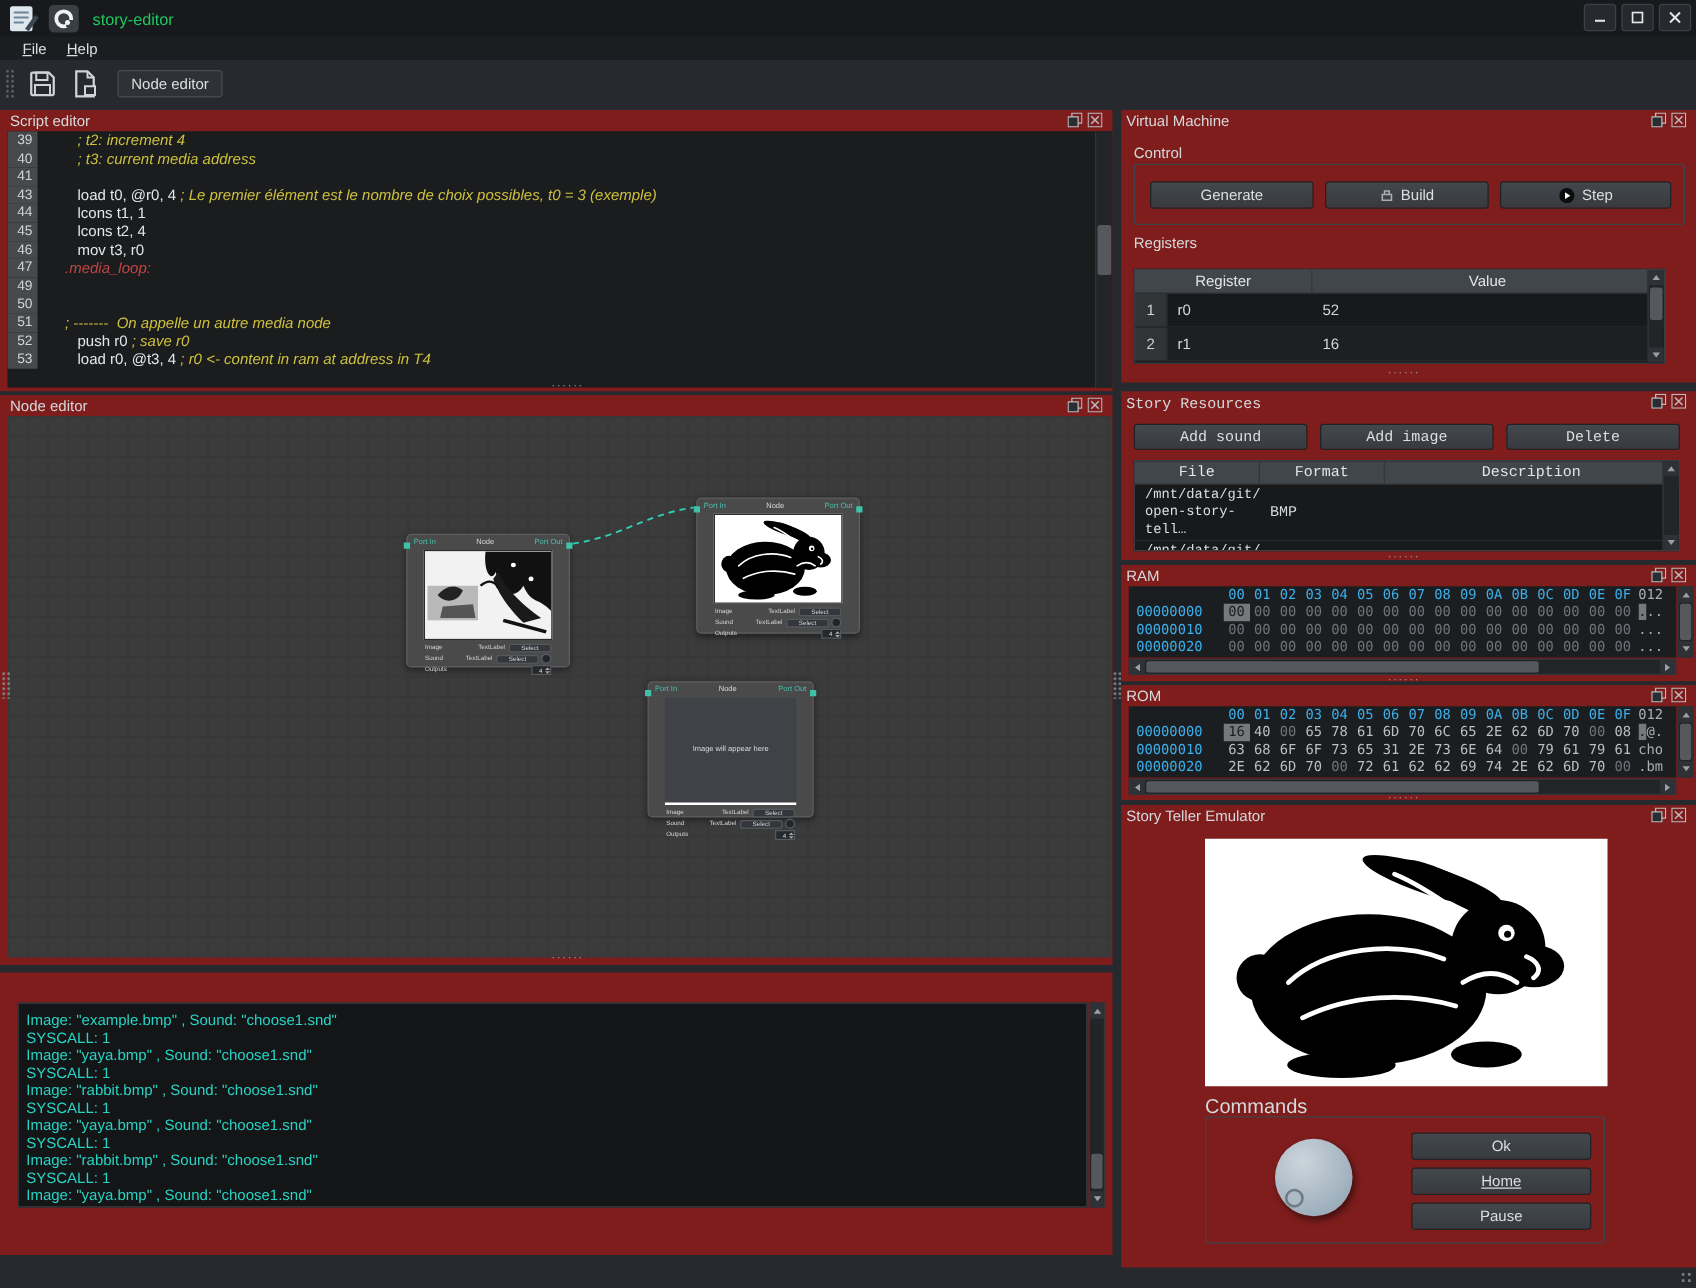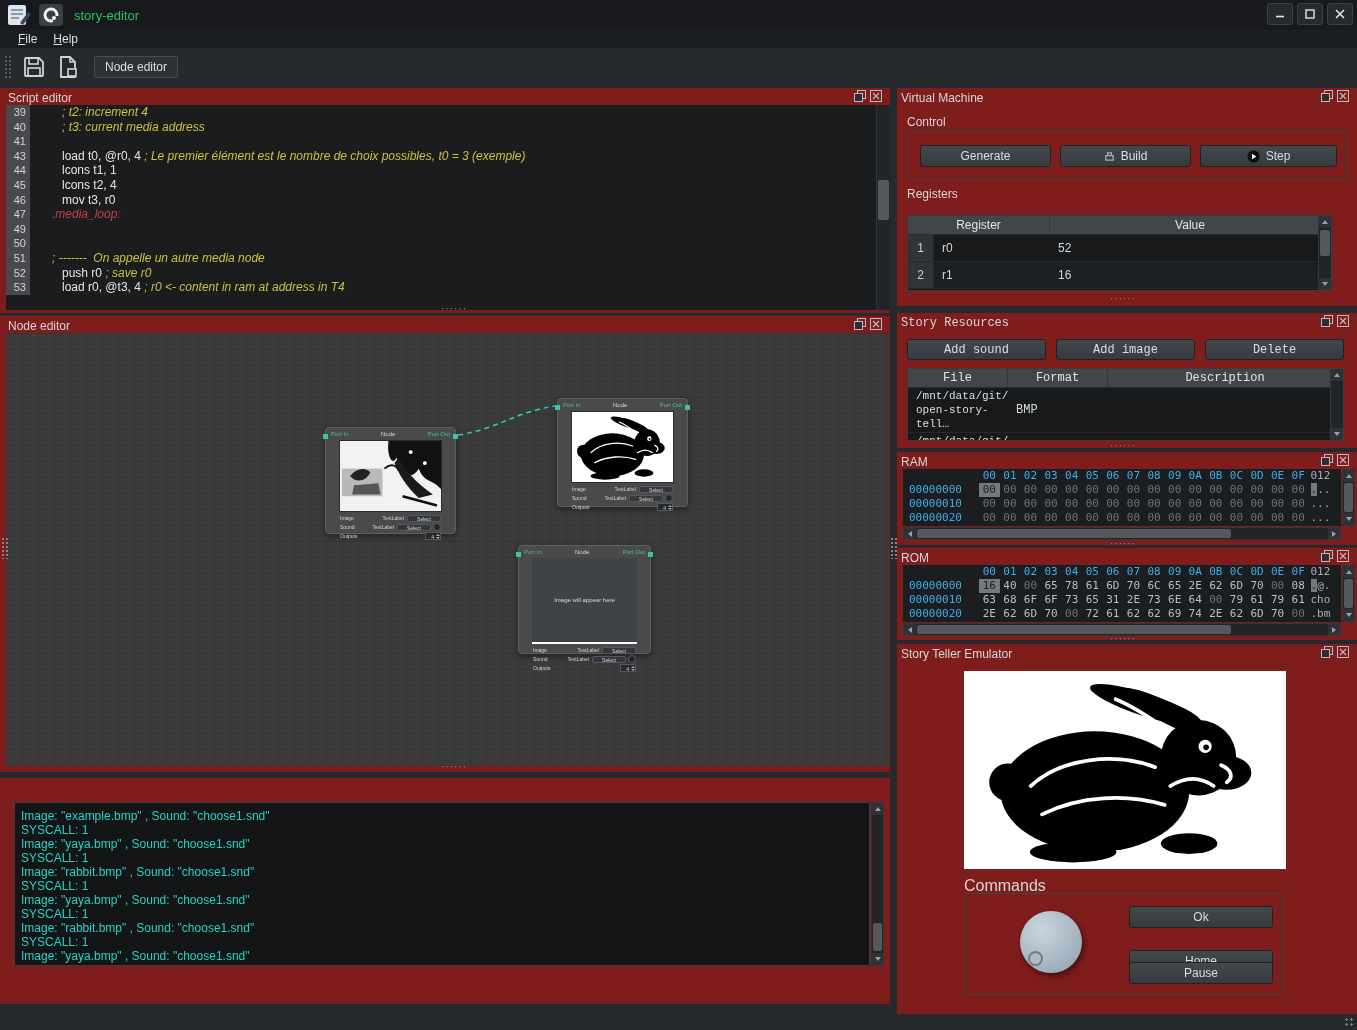--- a/index.html
+++ b/index.html
@@ -797,21 +797,21 @@
         </svg>
     </div>
     <div class="cmd-label">Commands</div>
     <div class="cmd-box">
       <div class="knob">
         <div class="knob-ind"></div>
       </div>
       <div class="btn cmd-btn" style="top:12px;">
           <span>Ok</span>
         </div>
-      <div class="btn cmd-btn" style="top:56px;text-decoration:underline;">
+      <div class="btn cmd-btn" style="top:40px;text-decoration:underline;">
           <span>Home</span>
         </div>
       <div class="btn cmd-btn" style="top:68px;">
           <span>Pause</span>
         </div>
     </div>
   </div>
 
   <div class="resize-grip"></div>
 </div>

